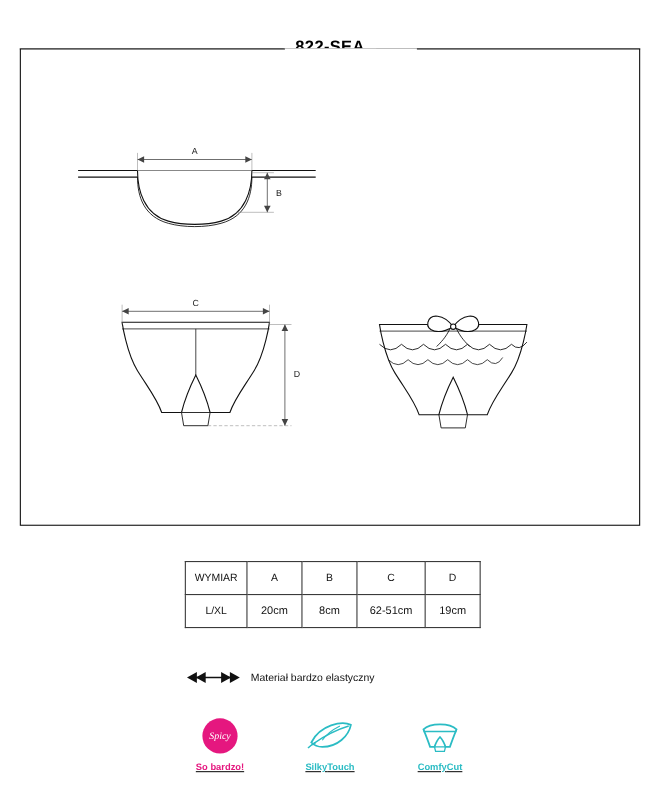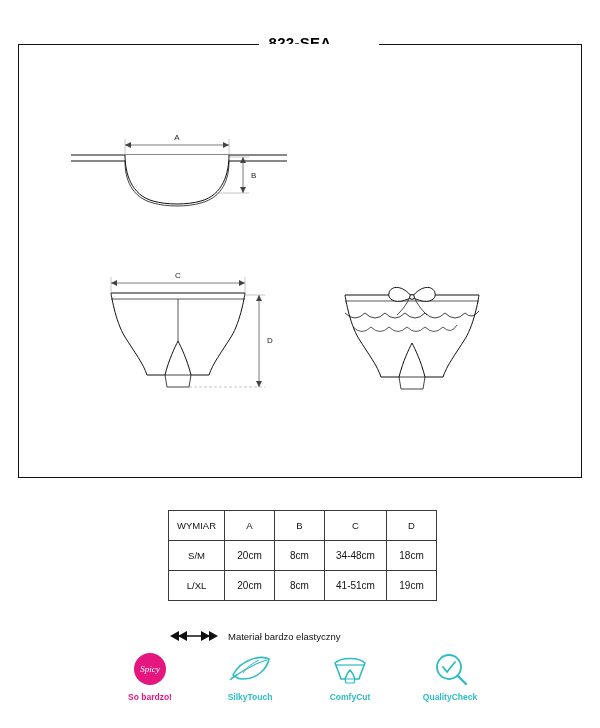--- a/index.html
+++ b/index.html
@@ -114,36 +114,36 @@
   table.size-table th.c-d { width: 50px; }
 
   
   .elastic {
     position: absolute;
     left: 168px;
     top: 610px;
     display: flex;
     align-items: flex-end;
     gap: 8px;
-    margin-top: 20px;
   }
   .elastic-text {
     font-size: 9.5px;
     color: #111;
   }
 
   
   .badges {
     position: absolute;
     left: 0;
     top: 648px;
     width: 600px;
     display: flex;
     justify-content: center;
     gap: 30px;
+    text-decoration: underline;
   }
   .badge {
     width: 70px;
     text-align: center;
   }
   .badge-icon {
     height: 42px;
     display: flex;
     align-items: center;
     justify-content: center;
@@ -263,31 +263,24 @@
         <tr>
           <th class="hdr-first">WYMIAR</th>
           <th class="c-a">A</th>
           <th class="c-b">B</th>
           <th class="c-c">C</th>
           <th class="c-d">D</th>
         </tr>
       </thead>
       <tbody>
         <tr>
-          <td class="col-first">S/M</td>
-          <td class="c-a">20cm</td>
-          <td class="c-b">8cm</td>
-          <td class="c-c">34-48cm</td>
-          <td class="c-d">18cm</td>
-        </tr>
-        <tr>
           <td class="col-first">L/XL</td>
           <td class="c-a">20cm</td>
           <td class="c-b">8cm</td>
-          <td class="c-c">41-51cm</td>
+          <td class="c-c">62-51cm</td>
           <td class="c-d">19cm</td>
         </tr>
       </tbody>
     </table>
   </div>
 
   <div class="elastic">
     <svg width="52" height="12" viewBox="0 0 52 12">
       <line x1="8" y1="6" x2="44" y2="6" stroke="#111" stroke-width="1.4"></line>
       <path d="M2 6 l9 -5 l0 10 z" fill="#111"></path>
@@ -331,28 +324,16 @@
                    C23 21 20 24 18 30 L14 30 C12 24 8 14 8 14 Z" fill="none" stroke="#2bbcc4" stroke-width="1.6"></path>
           <line x1="8" y1="16" x2="38" y2="16" stroke="#2bbcc4" stroke-width="1.2"></line>
           <path d="M18 30 L28 30 L27 34 L19 34 Z" fill="none" stroke="#2bbcc4" stroke-width="1.2"></path>
         </svg>
       </div>
       <div class="badge-label lbl-comfy">
         <span>Comfy</span><span>Cut</span>
       </div>
     </div>
 
-    <div class="badge">
-      <div class="badge-icon">
-        <svg width="46" height="40" viewBox="0 0 46 40">
-          <circle cx="22" cy="18" r="12" fill="none" stroke="#2bbcc4" stroke-width="1.8"></circle>
-          <line x1="31" y1="27" x2="39" y2="35" stroke="#2bbcc4" stroke-width="2.4" stroke-linecap="round"></line>
-          <path d="M16 18 l4 5 l8 -10" fill="none" stroke="#2bbcc4" stroke-width="1.8" stroke-linecap="round" stroke-linejoin="round"></path>
-        </svg>
-      </div>
-      <div class="badge-label lbl-quality">
-        <span>Quality</span><span>Check</span>
-      </div>
-    </div>
 
   </div>
 
 </div>
 
 </body></html>

